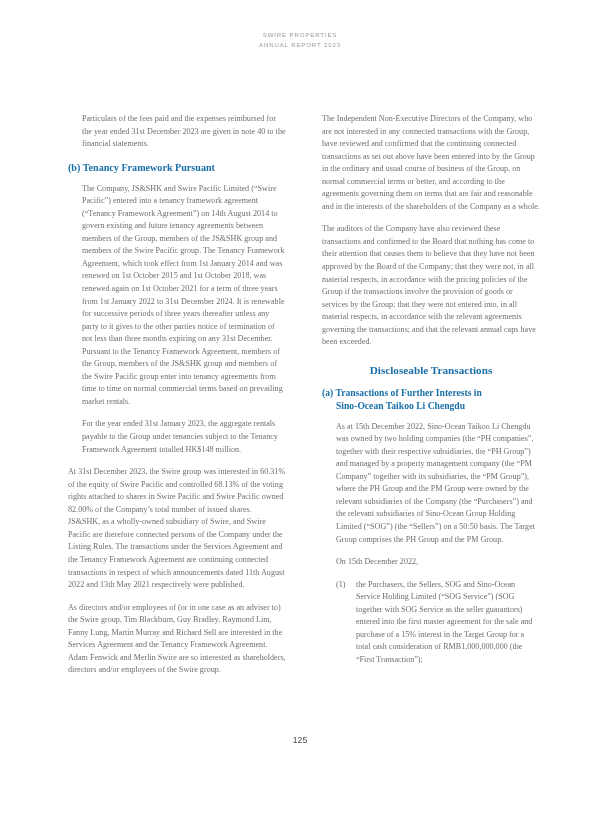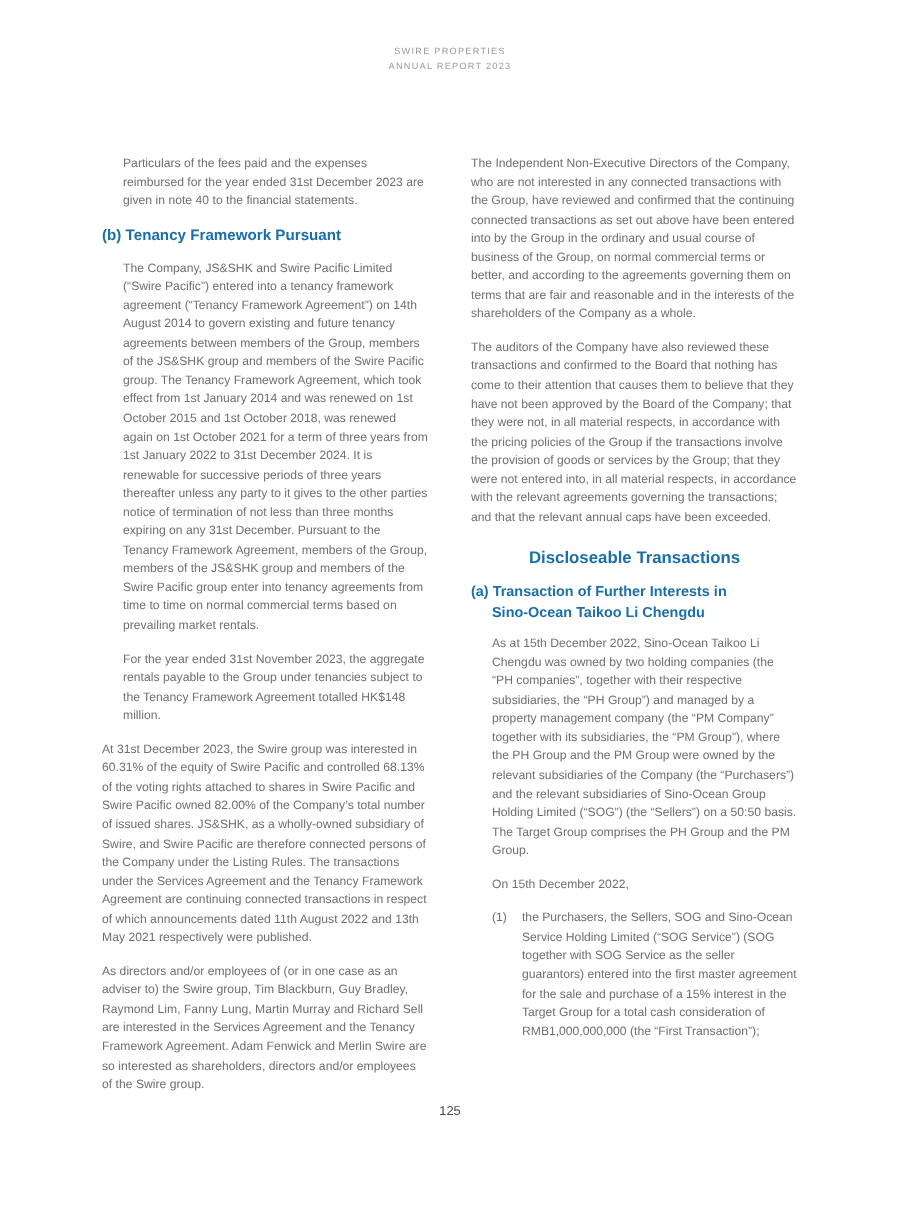--- a/index.html
+++ b/index.html
@@ -32,25 +32,26 @@
     font-size: 6.1px;
     letter-spacing: 0.85px;
     line-height: 10px;
     font-weight: 400;
   }
   .running-head div { white-space: nowrap; }
 
   
   .columns {
     position: absolute;
-    top: 103px;
+    top: 113px;
     left: 68px;
     width: 464px;
     display: flex;
-    gap: 28px;
+    gap: 36px;
+    font-family: Liberation Serif, serif;
   }
   .col {
     width: 218px;
     flex: 0 0 218px;
   }
 
   p.body {
     margin: 0 0 10px 0;
     color: #6e6e73;
     font-size: 8.1px;
@@ -144,39 +145,39 @@
     <div class="col">
 
       <div class="indent-block">
         <p class="body">Particulars of the fees paid and the expenses reimbursed for the year ended 31st December 2023 are given in note 40 to the financial statements.</p>
       </div>
 
       <h3 class="letter-heading">(b) Tenancy Framework Pursuant</h3>
 
       <div class="indent-block">
         <p class="body">The Company, JS&amp;SHK and Swire Pacific Limited (“Swire Pacific”) entered into a tenancy framework agreement (“Tenancy Framework Agreement”) on 14th August 2014 to govern existing and future tenancy agreements between members of the Group, members of the JS&amp;SHK group and members of the Swire Pacific group. The Tenancy Framework Agreement, which took effect from 1st January 2014 and was renewed on 1st October 2015 and 1st October 2018, was renewed again on 1st October 2021 for a term of three years from 1st January 2022 to 31st December 2024. It is renewable for successive periods of three years thereafter unless any party to it gives to the other parties notice of termination of not less than three months expiring on any 31st December. Pursuant to the Tenancy Framework Agreement, members of the Group, members of the JS&amp;SHK group and members of the Swire Pacific group enter into tenancy agreements from time to time on normal commercial terms based on prevailing market rentals.</p>
-        <p class="body">For the year ended 31st November 2023, the aggregate rentals payable to the Group under tenancies subject to the Tenancy Framework Agreement totalled HK$148 million.</p>
+        <p class="body">For the year ended 31st January 2023, the aggregate rentals payable to the Group under tenancies subject to the Tenancy Framework Agreement totalled HK$148 million.</p>
       </div>
 
       <p class="body">At 31st December 2023, the Swire group was interested in 60.31% of the equity of Swire Pacific and controlled 68.13% of the voting rights attached to shares in Swire Pacific and Swire Pacific owned 82.00% of the Company’s total number of issued shares. JS&amp;SHK, as a wholly-owned subsidiary of Swire, and Swire Pacific are therefore connected persons of the Company under the Listing Rules. The transactions under the Services Agreement and the Tenancy Framework Agreement are continuing connected transactions in respect of which announcements dated 11th August 2022 and 13th May 2021 respectively were published.</p>
 
       <p class="body last">As directors and/or employees of (or in one case as an adviser to) the Swire group, Tim Blackburn, Guy Bradley, Raymond Lim, Fanny Lung, Martin Murray and Richard Sell are interested in the Services Agreement and the Tenancy Framework Agreement. Adam Fenwick and Merlin Swire are so interested as shareholders, directors and/or employees of the Swire group.</p>
     </div>
 
     <div class="col">
 
       <p class="body">The Independent Non-Executive Directors of the Company, who are not interested in any connected transactions with the Group, have reviewed and confirmed that the continuing connected transactions as set out above have been entered into by the Group in the ordinary and usual course of business of the Group, on normal commercial terms or better, and according to the agreements governing them on terms that are fair and reasonable and in the interests of the shareholders of the Company as a whole.</p>
 
       <p class="body">The auditors of the Company have also reviewed these transactions and confirmed to the Board that nothing has come to their attention that causes them to believe that they have not been approved by the Board of the Company; that they were not, in all material respects, in accordance with the pricing policies of the Group if the transactions involve the provision of goods or services by the Group; that they were not entered into, in all material respects, in accordance with the relevant agreements governing the transactions; and that the relevant annual caps have been exceeded.</p>
 
       <h2 class="section-heading">Discloseable Transactions</h2>
 
       <h3 class="sub-heading">
         <span class="line1"><span>(a)</span>
-          <span>Transaction of Further Interests in</span>
+          <span>Transactions of Further Interests in</span>
         </span>
         <span class="line2">Sino-Ocean Taikoo Li Chengdu</span>
       </h3>
 
       <div class="indent-block">
         <p class="body">As at 15th December 2022, Sino-Ocean Taikoo Li Chengdu was owned by two holding companies (the “PH companies”, together with their respective subsidiaries, the “PH Group”) and managed by a property management company (the “PM Company” together with its subsidiaries, the “PM Group”), where the PH Group and the PM Group were owned by the relevant subsidiaries of the Company (the “Purchasers”) and the relevant subsidiaries of Sino-Ocean Group Holding Limited (“SOG”) (the “Sellers”) on a 50:50 basis. The Target Group comprises the PH Group and the PM Group.</p>
 
         <p class="body">On 15th December 2022,</p>
 
         <ol class="num-list">

